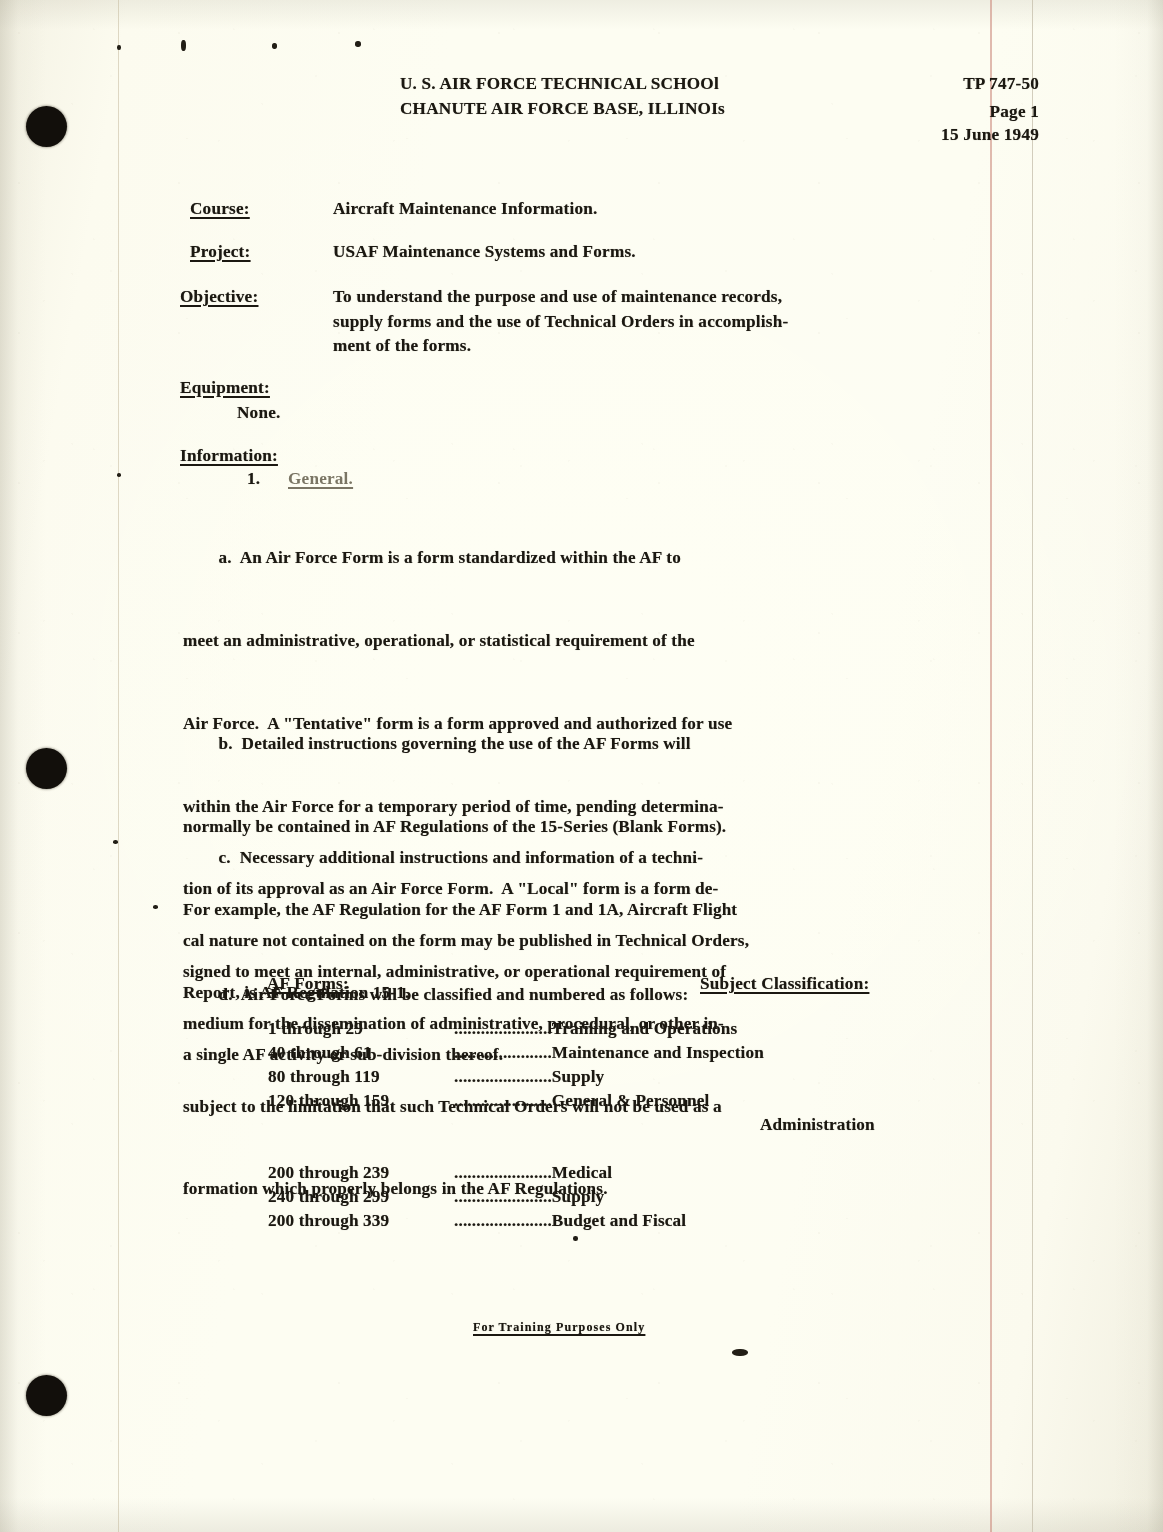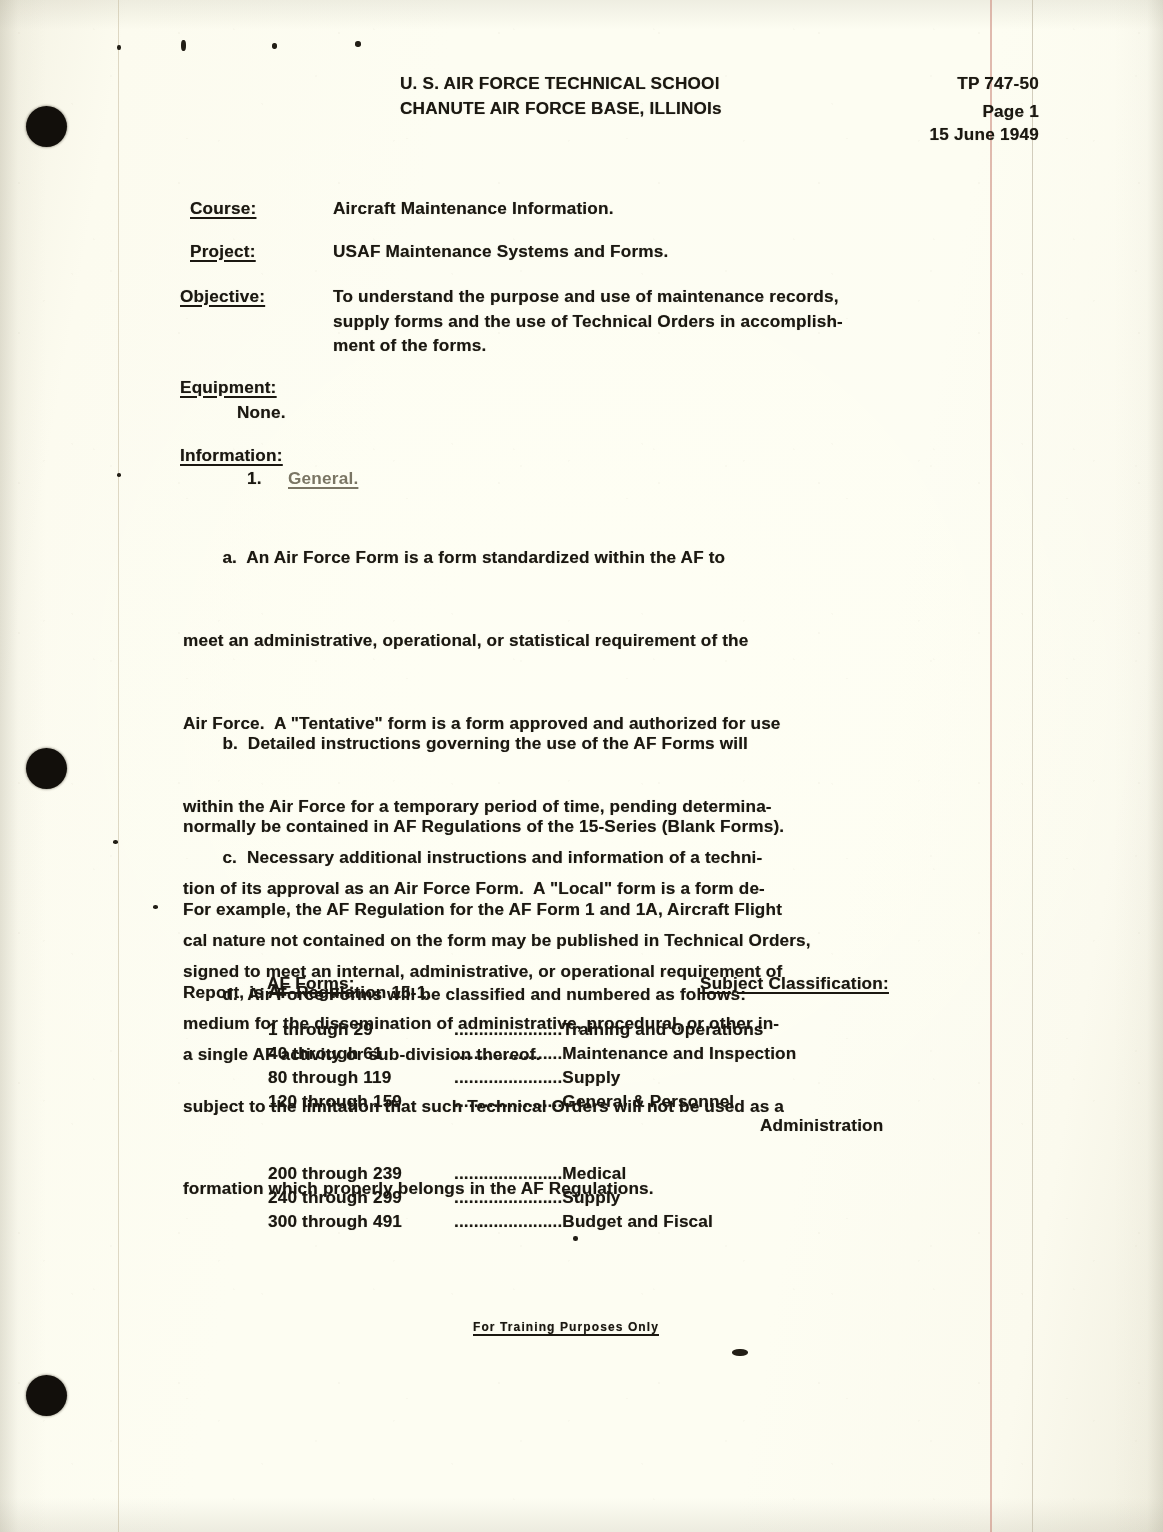--- a/index.html
+++ b/index.html
@@ -9,21 +9,21 @@
     background: #9a9a94;
   }
 
   #page {
     position: relative;
     width: 1163px;
     height: 1532px;
     margin: 0 auto;
     overflow: hidden;
     background: #fef9c3;
-    font-family: Liberation Sans, sans-serif;
+    font-family: Liberation Serif, serif;
     color: #17150f;
     -webkit-font-smoothing: antialiased;
   }
 
   
   .paper-tone {
     position: absolute;
     inset: 0;
     pointer-events: none;
     background:
@@ -242,20 +242,20 @@
     <div class="tbl-row" style="left:268px; top:1065px;"><span class="tbl-range">80 through 119</span><span class="tbl-dots">......................</span><span>Supply</span></div>
 
     <div class="tbl-row" style="left:268px; top:1089px;"><span class="tbl-range">120 through 159</span><span class="tbl-dots">......................</span><span>General &amp; Personnel</span></div>
 
     <div class="tbl-row" style="left:760px; top:1113px;">Administration</div>
 
     <div class="tbl-row" style="left:268px; top:1161px;"><span class="tbl-range">200 through 239</span><span class="tbl-dots">......................</span><span>Medical</span></div>
 
     <div class="tbl-row" style="left:268px; top:1185px;"><span class="tbl-range">240 through 299</span><span class="tbl-dots">......................</span><span>Supply</span></div>
 
-    <div class="tbl-row" style="left:268px; top:1209px;"><span class="tbl-range">300 through 491</span><span class="tbl-dots">......................</span><span>Budget and Fiscal</span></div>
+    <div class="tbl-row" style="left:268px; top:1209px;"><span class="tbl-range">200 through 339</span><span class="tbl-dots">......................</span><span>Budget and Fiscal</span></div>
 
     <div class="tx u footer-rule" style="left:473px; top:1316px; font-size:12px; letter-spacing:1.1px;">For Training Purposes Only</div>
 
   </div>
 
   <div class="edge-shade"></div>
 </div>
 
 </body></html>

